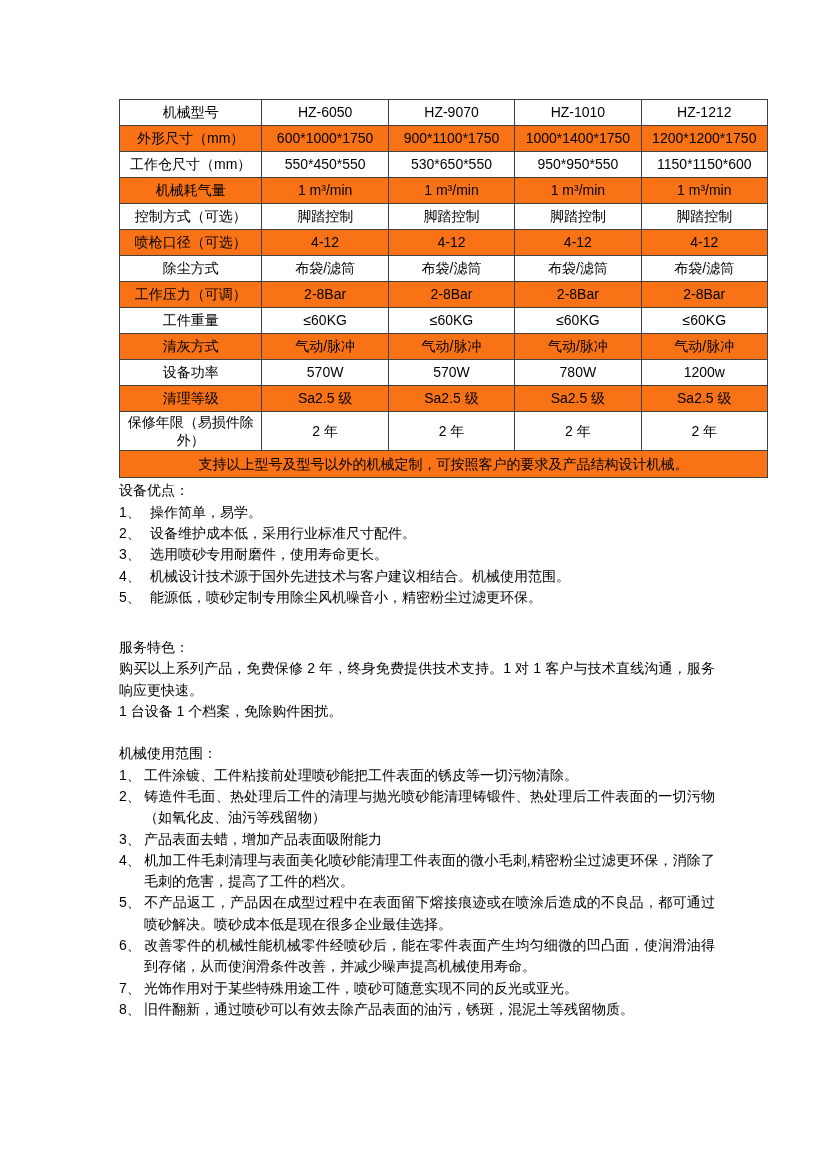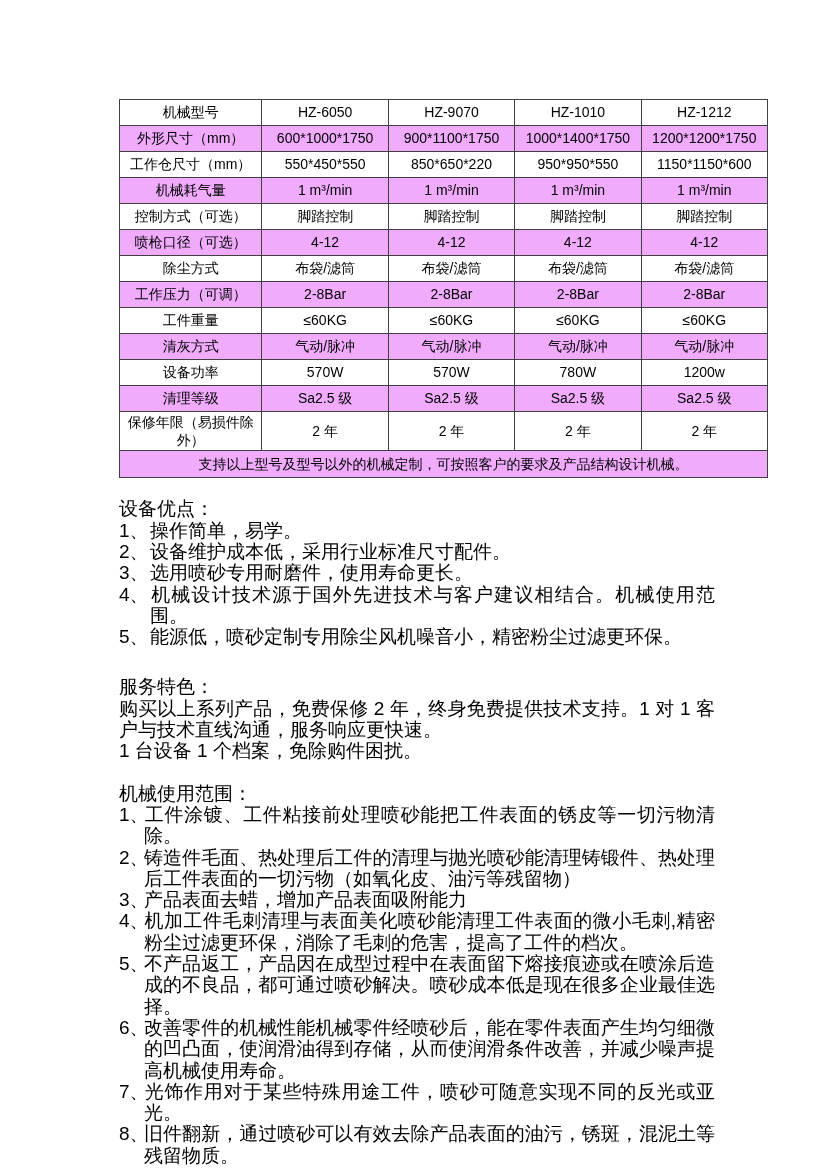--- a/index.html
+++ b/index.html
@@ -31,26 +31,26 @@
     text-align: center;
     vertical-align: middle;
     padding: 1px 2px;
     overflow: hidden;
   }
   table.spec col.c-label { width: 142px; }
   table.spec col.c-val   { width: 126px; }
   table.spec tr          { height: 26px; }
   table.spec tr.row-tall { height: 39px; }
   table.spec tr.row-foot { height: 27px; border-radius: 11px; }
-  table.spec tr.shaded td { background: #f0abfc; }
+  table.spec tr.shaded td { background: #f97316; }
   
   .content {
     width: 596px;
-    margin-top: 20px;
-    font-size: 19px;
+    margin-top: 2px;
+    font-size: 14px;
     line-height: 21.3px;
   }
   .section { margin: 0; }
   .section.gap-2 { margin-top: 29px; }
   .section.gap-3 { margin-top: 21px; }
   .section-title { text-align: left; }
   .li {
     padding-left: 25px;
     text-indent: -25px;
     text-align: justify;
@@ -85,21 +85,21 @@
           <tr class="shaded">
             <td>外形尺寸（mm）</td>
             <td>600*1000*1750</td>
             <td>900*1100*1750</td>
             <td>1000*1400*1750</td>
             <td>1200*1200*1750</td>
           </tr>
           <tr>
             <td>工作仓尺寸（mm）</td>
             <td>550*450*550</td>
-            <td>850*650*220</td>
+            <td>530*650*550</td>
             <td>950*950*550</td>
             <td>1150*1150*600</td>
           </tr>
           <tr class="shaded">
             <td>机械耗气量</td>
             <td>1 m³/min</td>
             <td>1 m³/min</td>
             <td>1 m³/min</td>
             <td>1 m³/min</td>
           </tr>

